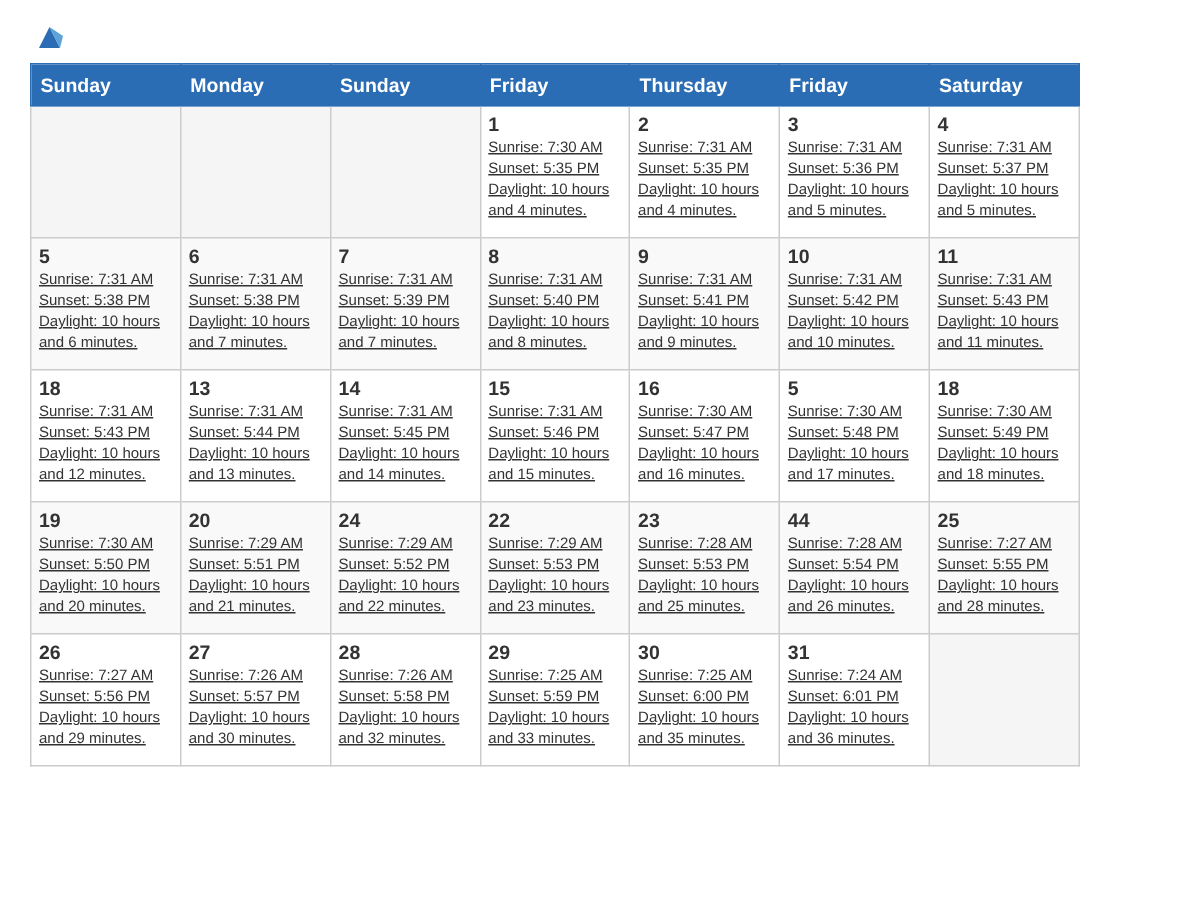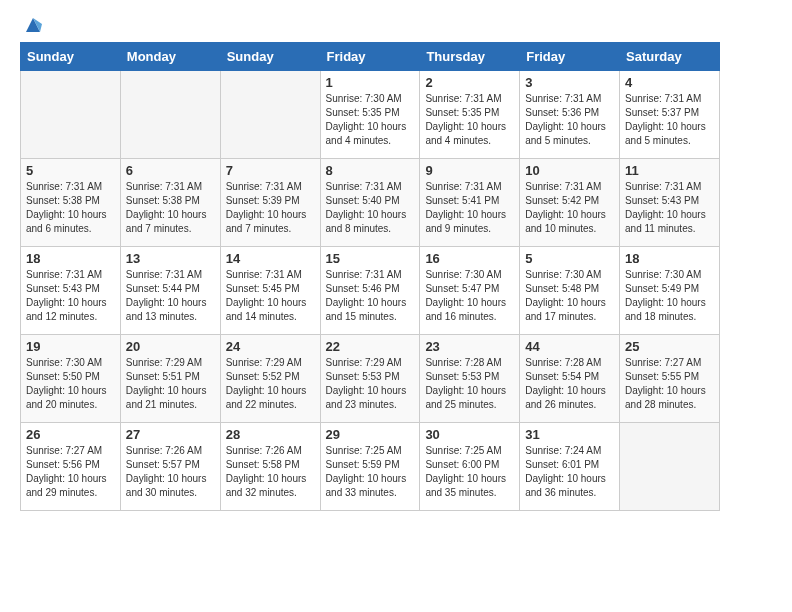--- a/index.html
+++ b/index.html
@@ -71,20 +71,21 @@
     }
     .day-num {
       font-size: 13px;
       font-weight: bold;
       margin-bottom: 2px;
     }
     .day-info {
       font-size: 10px;
       line-height: 1.4;
       color: #333;
+      text-decoration: underline;
     }
   </style>
 </head>
 <body>
 
 <div class="container">
   <div class="header">
     <div class="logo">
       <div style="display:flex;flex-direction:column;align-items:flex-start;">
         <div style="display:flex;align-items:center;">

